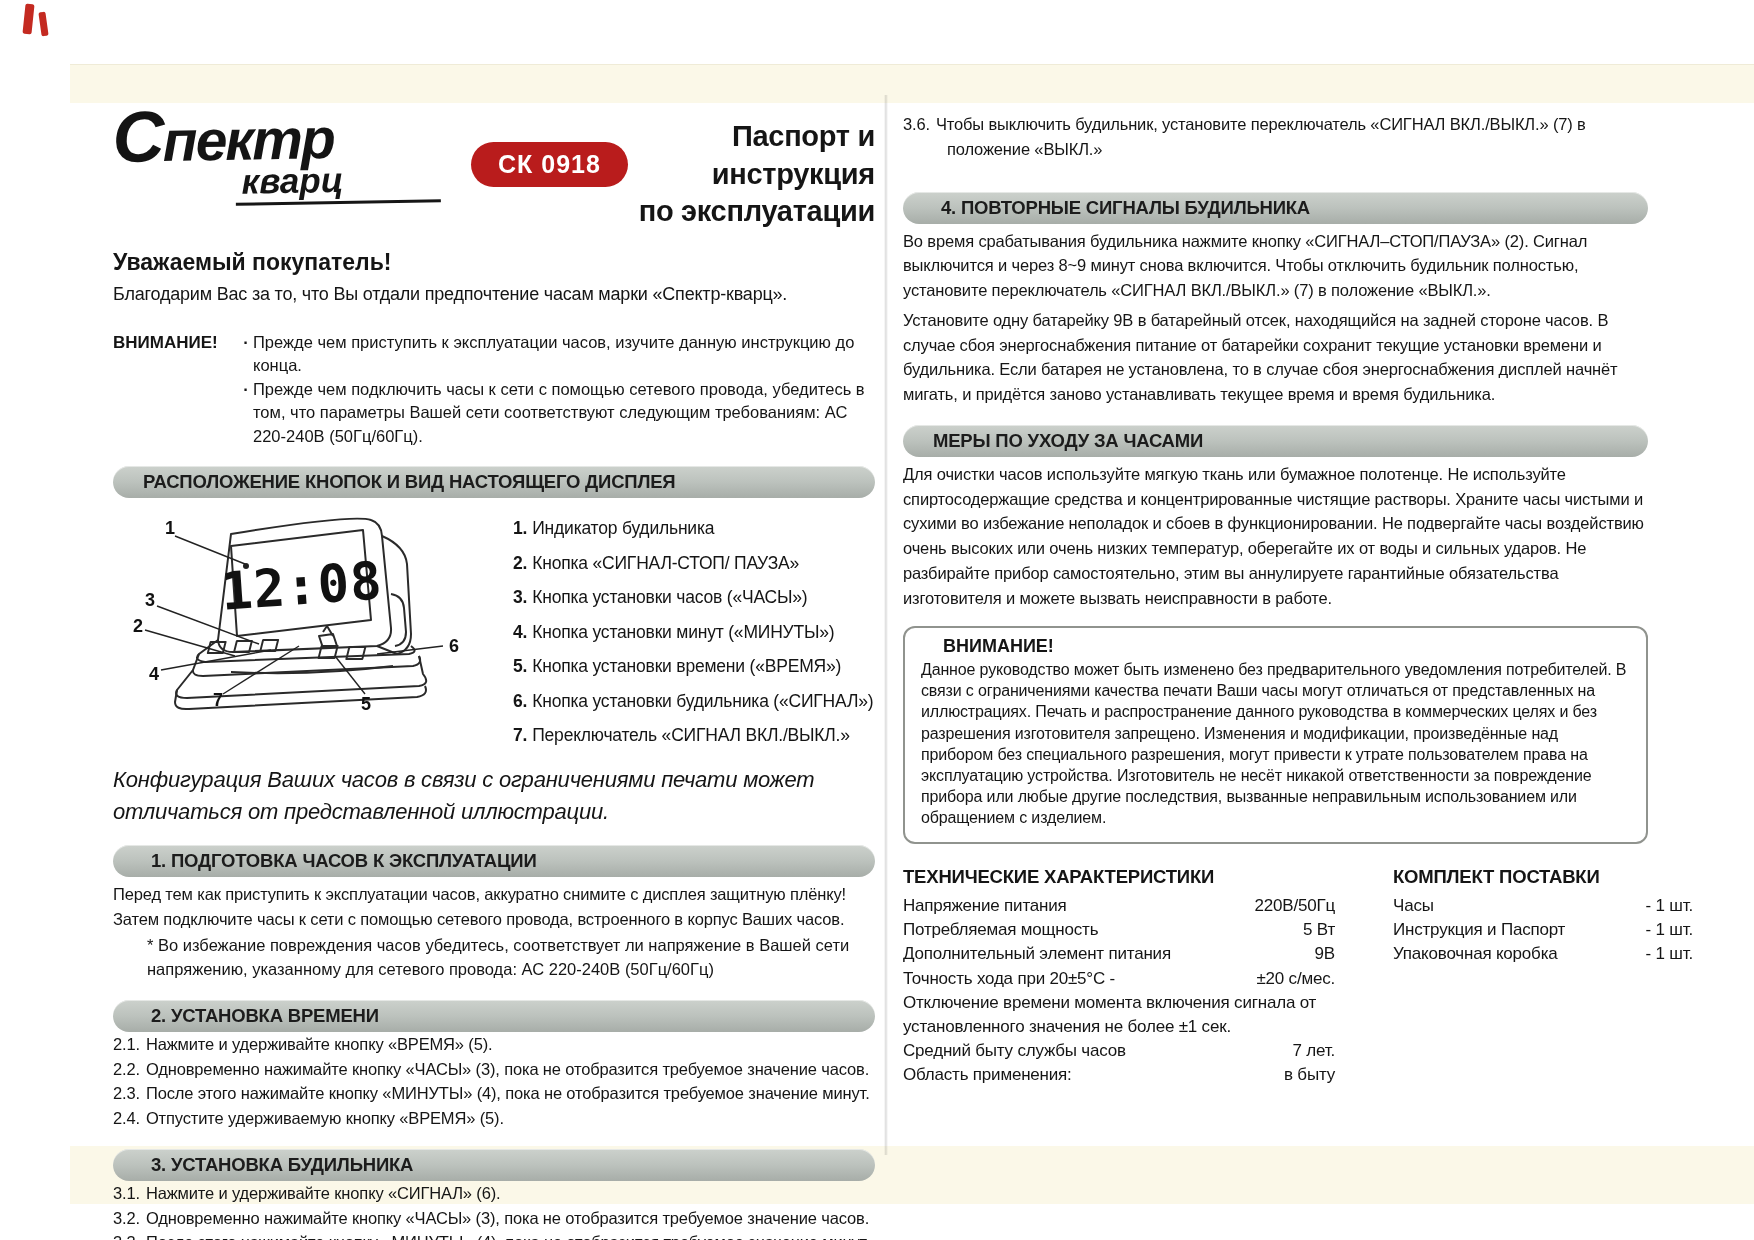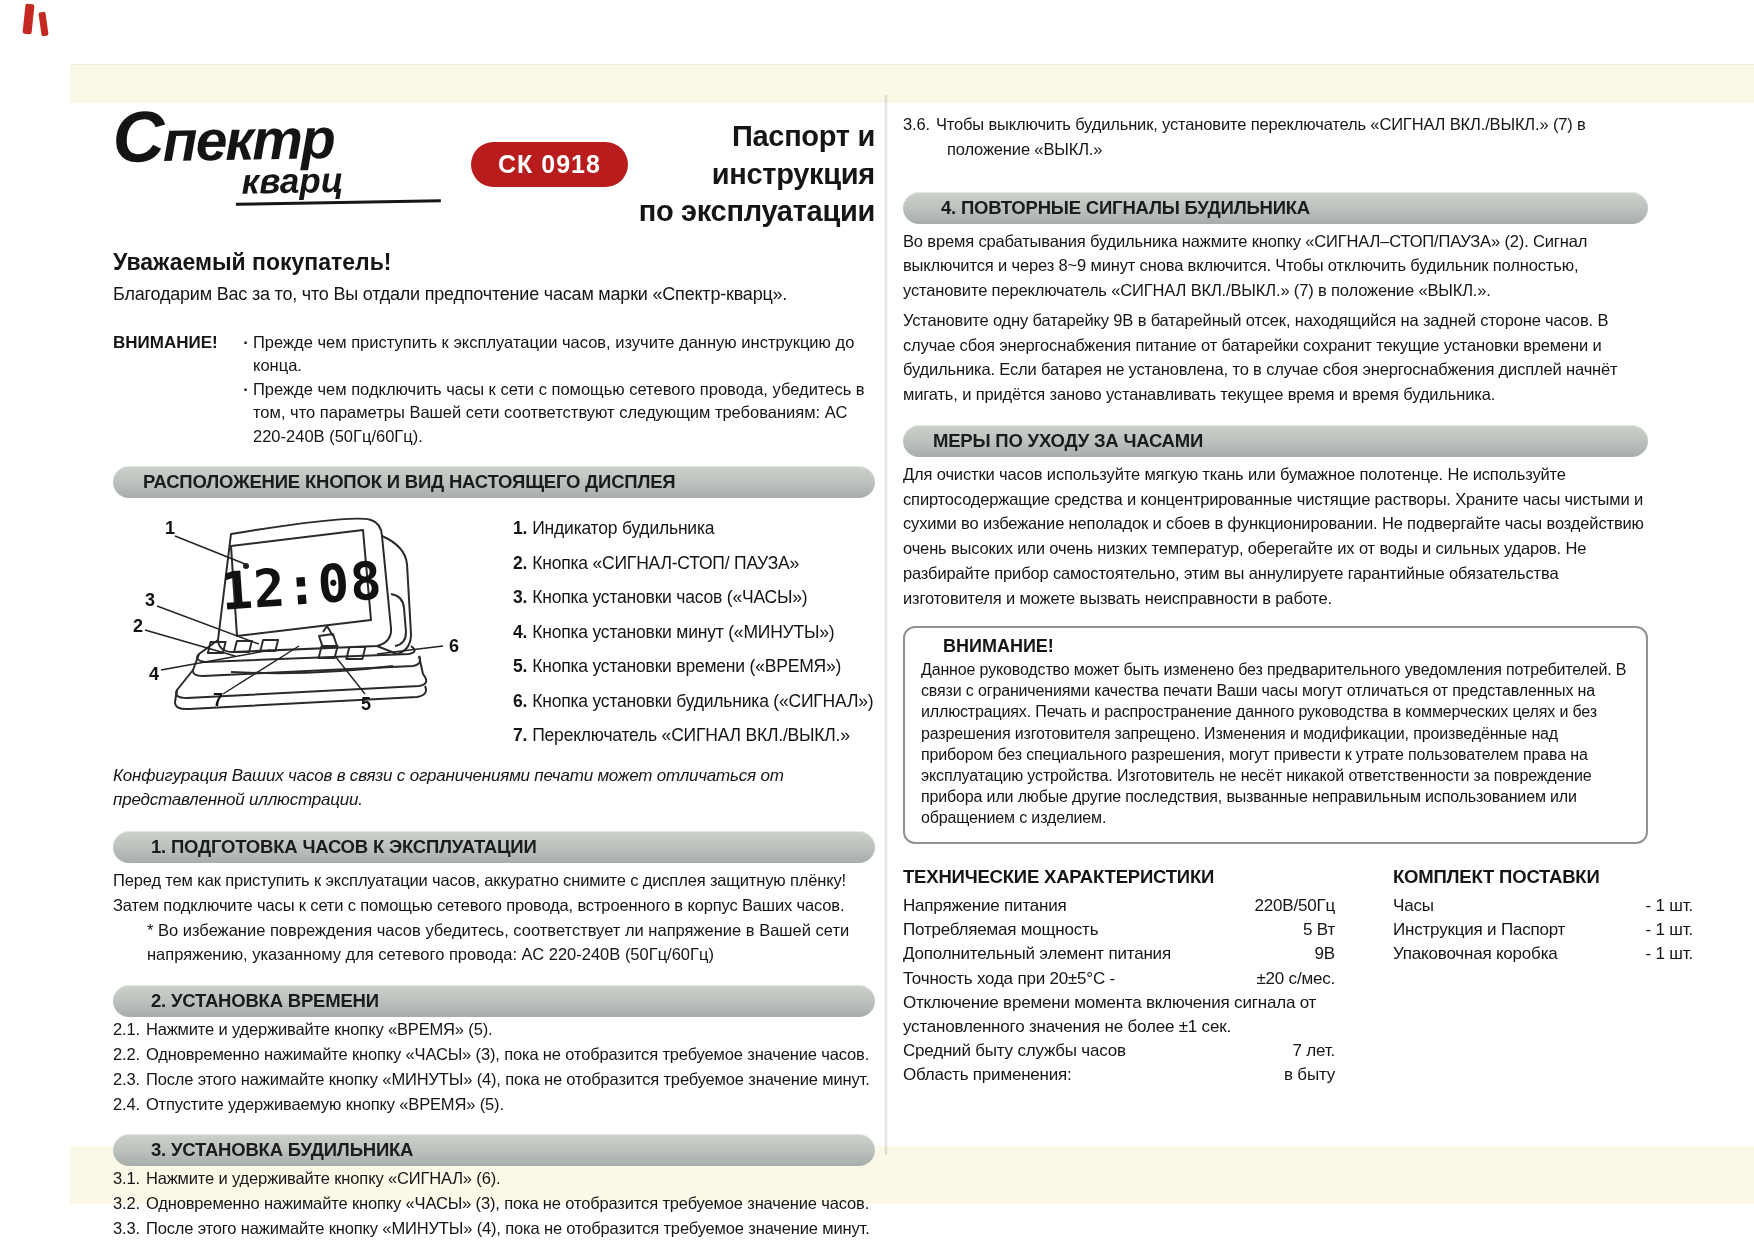--- a/index.html
+++ b/index.html
@@ -48,21 +48,21 @@
     font-weight:bold;font-size:18.5px;color:#1c1c1c;padding:5px 12px 5px 38px;margin-top:18px;
     letter-spacing:-.2px;box-shadow:inset 0 1px 0 rgba(255,255,255,.5);}
   .bar.flat{padding-left:30px;}
 
   
   .fig{display:flex;margin-top:6px;}
   .fig-svg{flex:0 0 400px;}
   .legend{flex:1;padding-top:14px;}
   .legend-item{font-size:17.5px;margin-bottom:13.5px;letter-spacing:-.2px;}
   .legend-num{font-weight:bold;margin-right:5px;}
-  .config-note{font-style:italic;font-size:17px;line-height:1.45;margin-top:4px;letter-spacing:-.2px;}
+  .config-note{font-style:italic;font-size:22px;line-height:1.45;margin-top:4px;letter-spacing:-.2px;}
 
   
   .p{font-size:16.5px;line-height:1.5;margin-top:5px;letter-spacing:-.15px;}
   .p-star{font-size:16.5px;line-height:1.45;margin:2px 0 0 34px;}
   .li{font-size:16.5px;line-height:1.5;padding-left:44px;text-indent:-44px;letter-spacing:-.15px;}
   .li .num{margin-right:6px;}
 
   
   .wbox{border:2px solid #90938e;border-radius:12px;margin-top:16px;padding:8px 16px 14px 16px;}
   .wbox-h{font-weight:bold;font-size:18px;margin-left:22px;}

